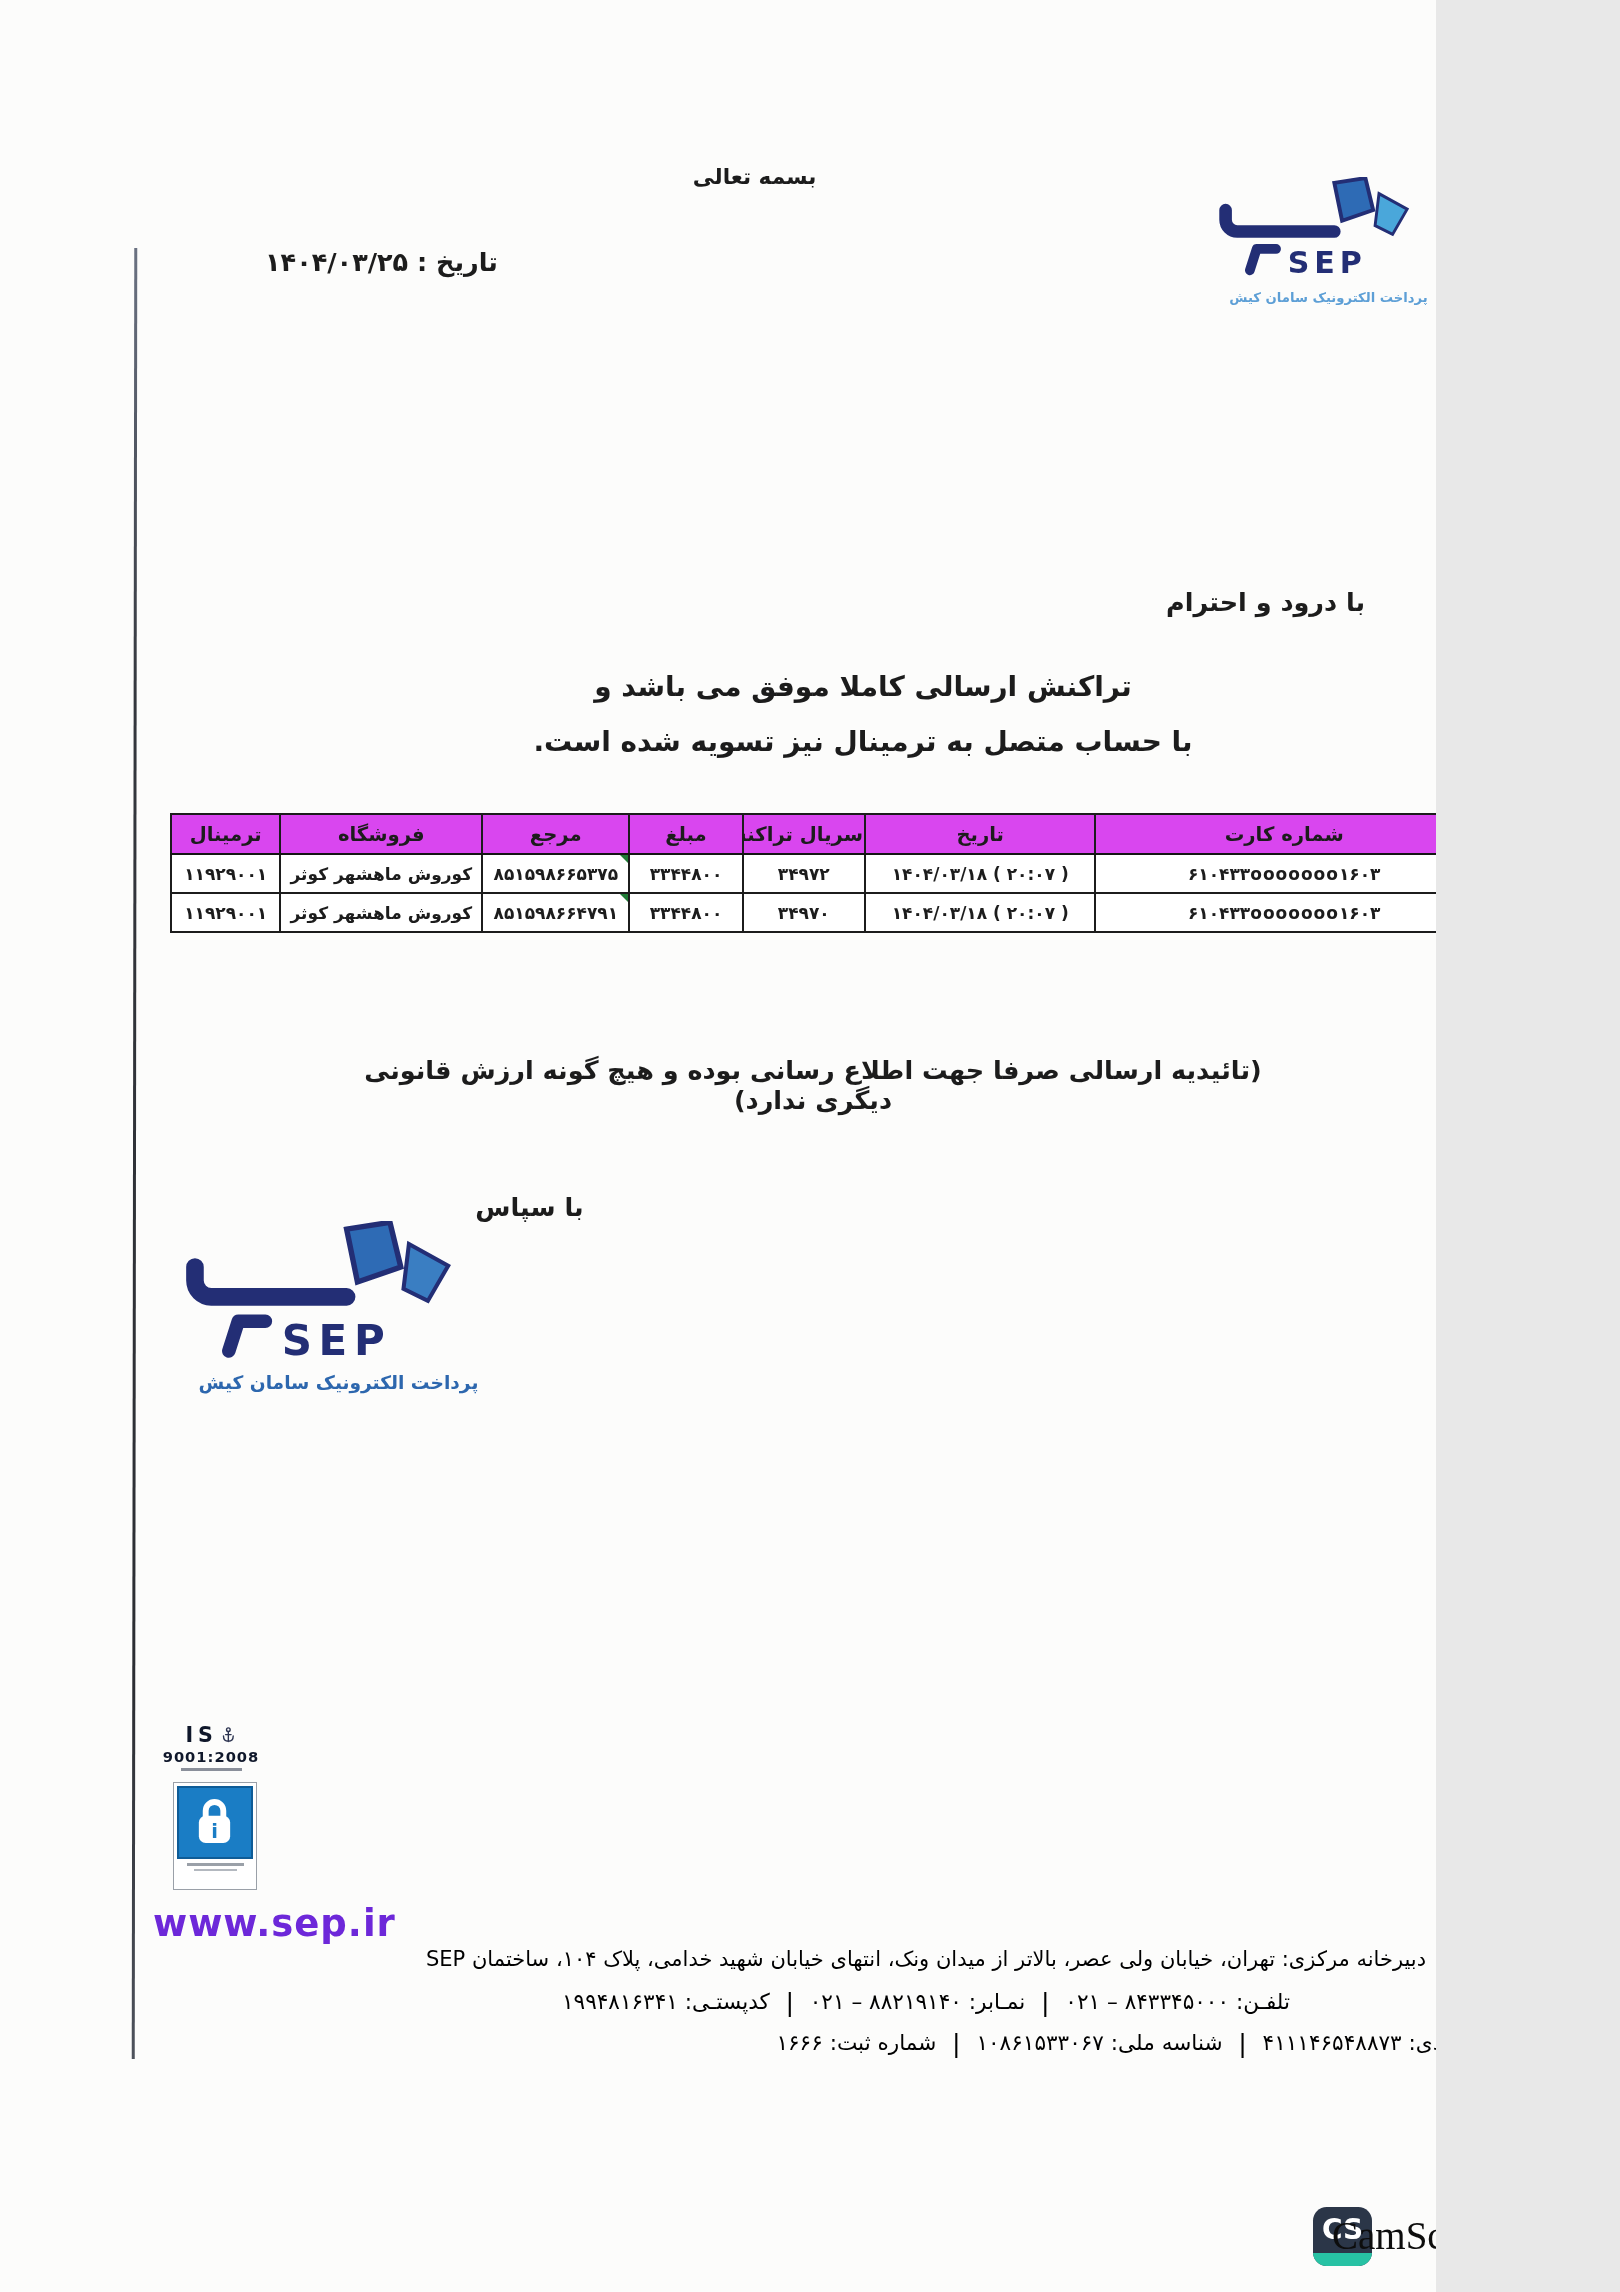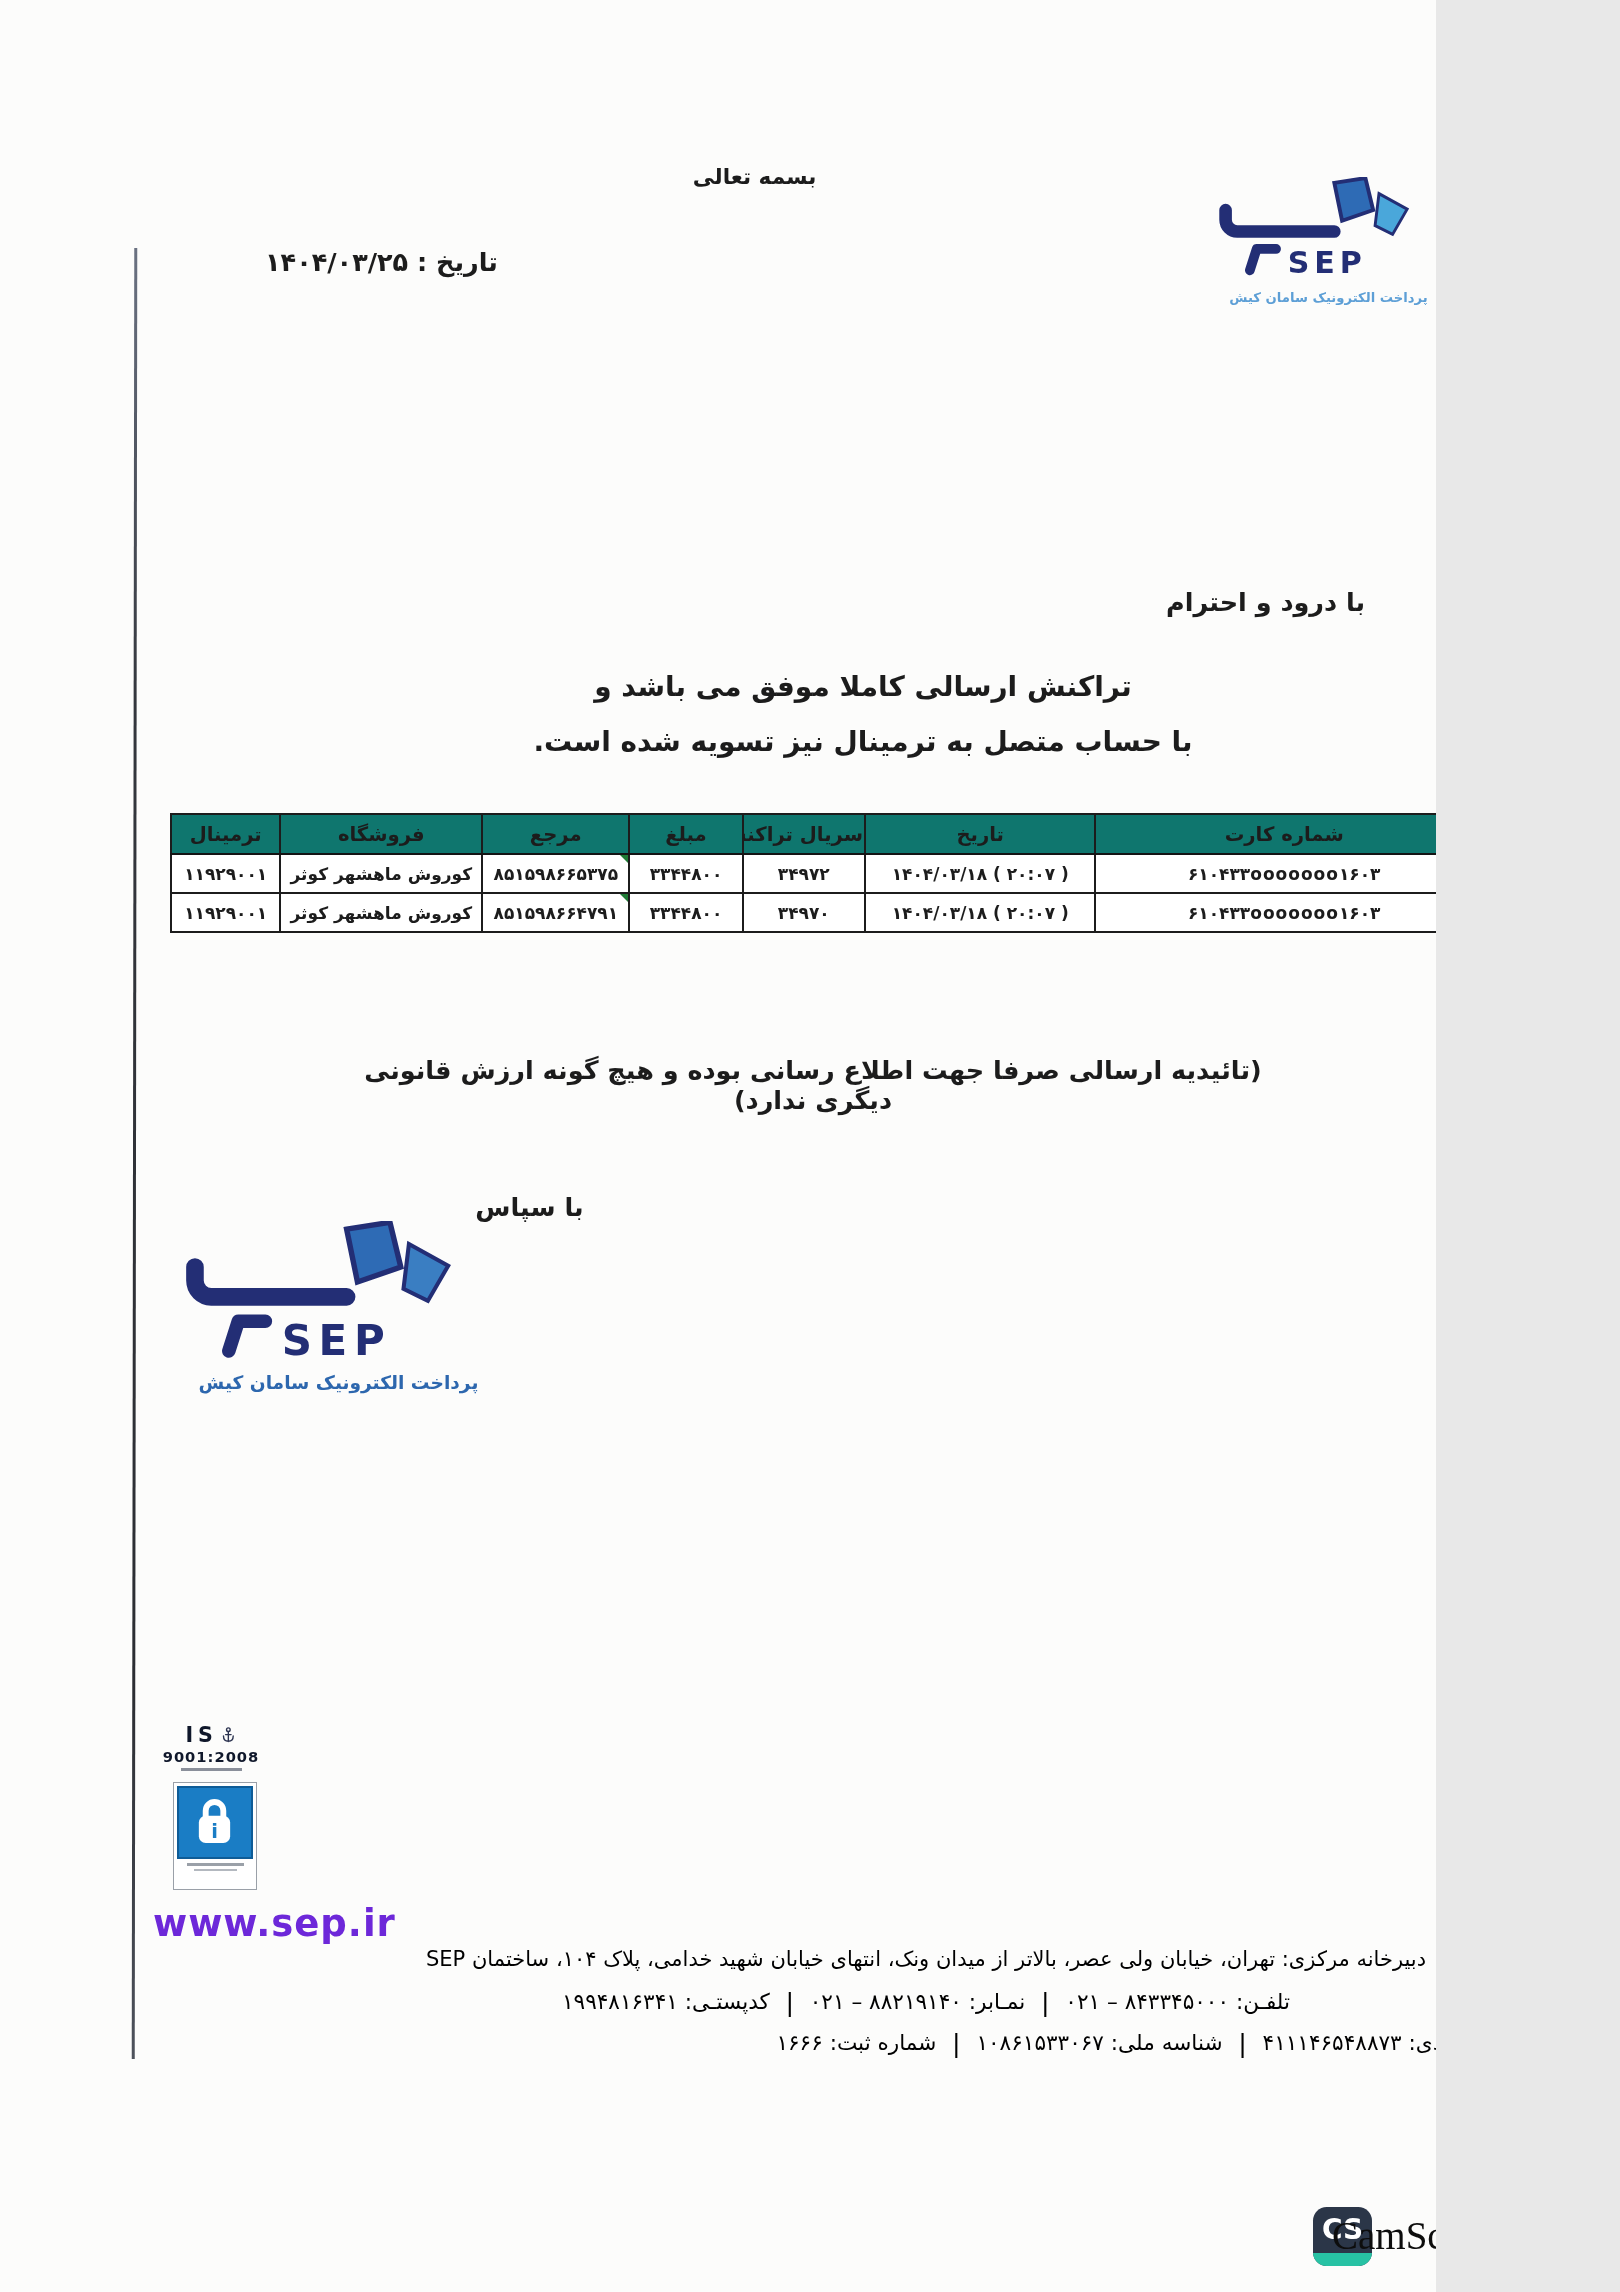--- a/index.html
+++ b/index.html
@@ -46,21 +46,21 @@
   .body-line-2{top:725px;}
 
   
   .tx-table-wrap{left:170px;top:813px;width:1304px;}
   table.tx{border-collapse:collapse;table-layout:fixed;width:100%;
     border:2.9px solid #141414;background:#fff;}
   table.tx th,table.tx td{
     border:2px solid #1c1c1c;text-align:center;vertical-align:middle;
     overflow:hidden;white-space:nowrap;position:relative;
   }
-  table.tx th{background:#0f766e;height:36px;font-size:19.6px;font-weight:700;text-align:center;}
+  table.tx th{background:#d946ef;height:36px;font-size:19.6px;font-weight:700;text-align:center;}
   table.tx td{height:35px;font-size:17px;font-weight:700;}
   table.tx thead th{border-bottom:2.9px solid #141414;}
   .cmark{position:absolute;top:0;right:0;width:0;height:0;
     border-top:8.8px solid #1f7a35;border-left:8.8px solid transparent;}
   .mask-card{letter-spacing:1px;}
 
   .note-line{left:323px;top:1055px;width:980px;text-align:center;
     font-size:25.5px;font-weight:700;}
   .closing{left:461px;top:1192px;width:137px;text-align:center;
     font-size:25.5px;font-weight:700;}

